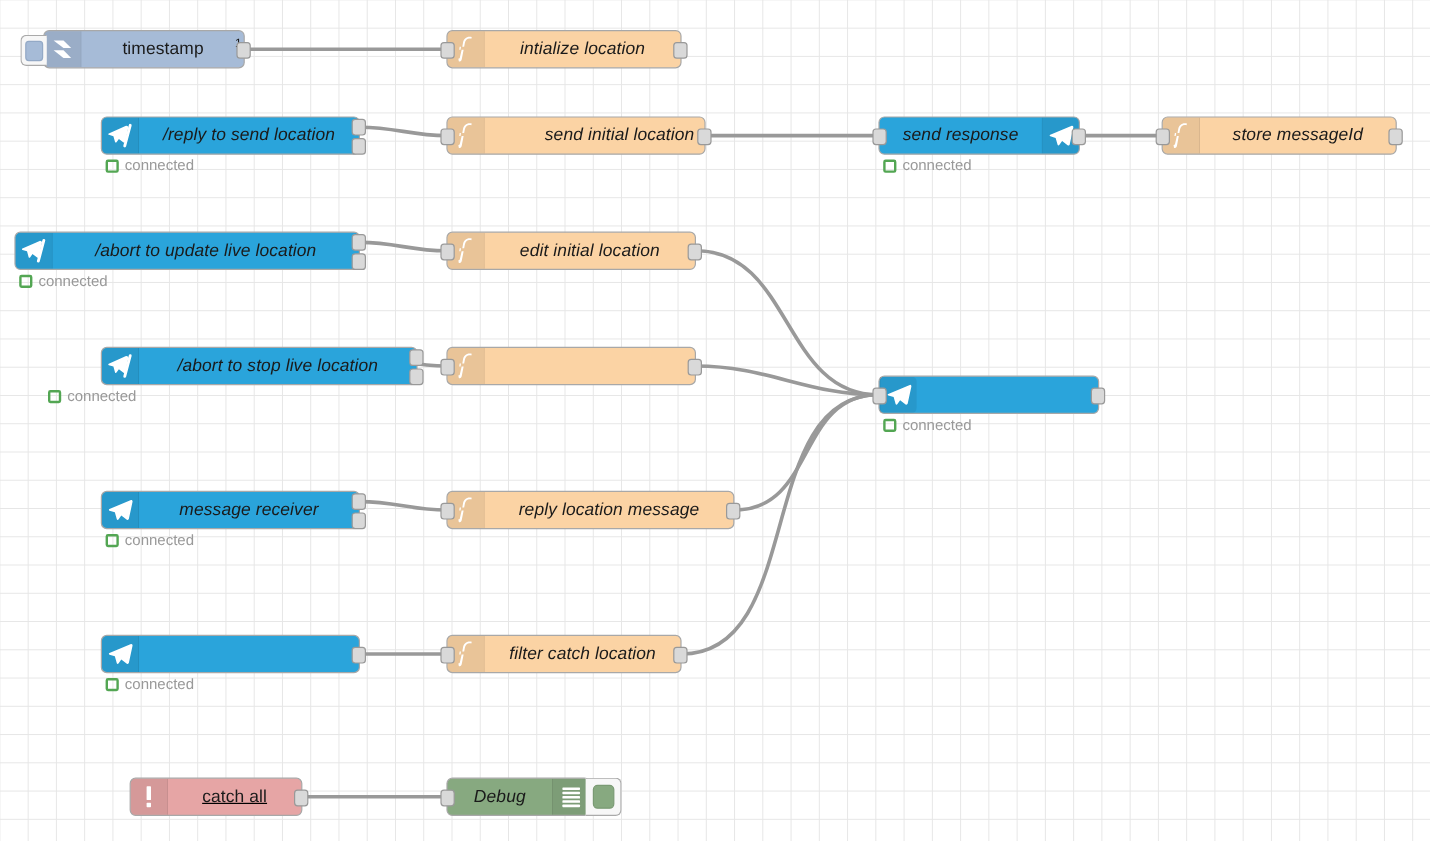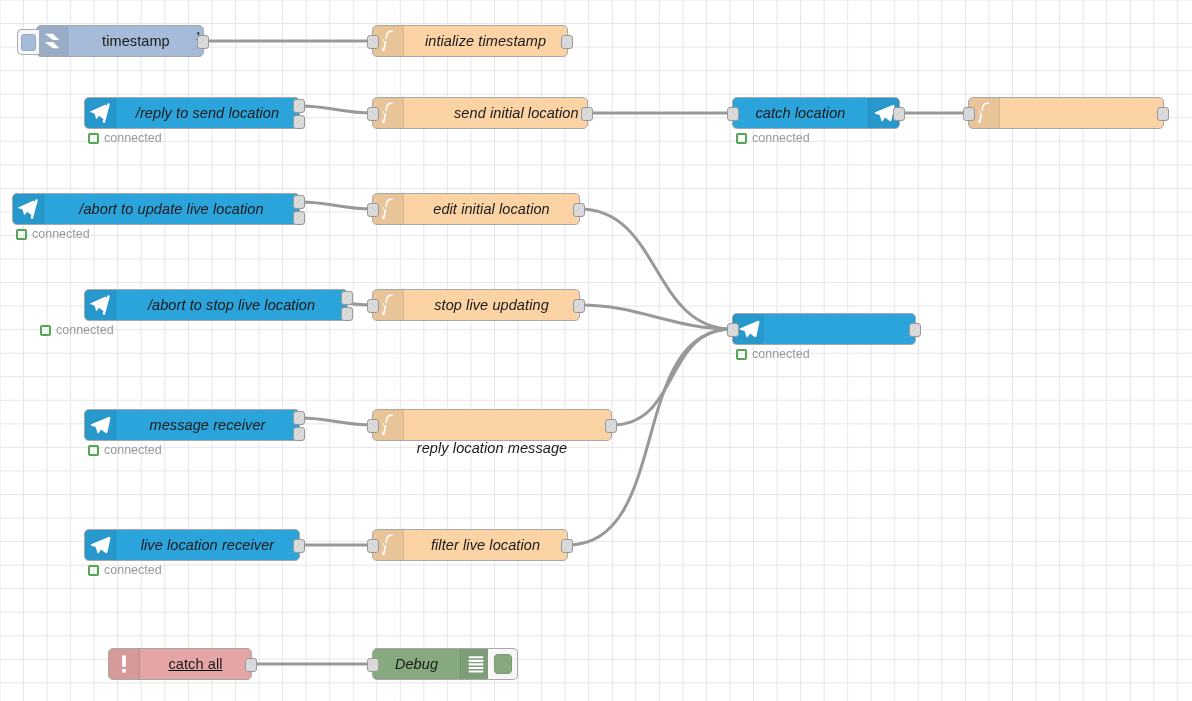--- a/index.html
+++ b/index.html
@@ -204,21 +204,21 @@
           <div class="sq"></div>
         </div>
         <div class="port out" style="top: 9px;"></div>
       </div>
       <div class="node n-function" style="left: 372px; top: 25px; width: 196px;">
         <div class="iconbox">
           <svg class="glyph" width="22" height="22" viewBox="0 0 24 24">
             <path d="M16.0 3.0 C13.0 2.2 10.6 3.6 10.1 7.0 L9.5 10.2 L6.6 10.2 L6.2 12.9 L9.0 12.9 L7.4 21.2 C7.0 23.4 6.1 24.0 4.6 23.5 L4.2 21.0 C5.0 21.2 5.4 21.0 5.6 20.0 L7.2 12.9 L5.0 12.9 L5.4 10.2 L7.8 10.2 L8.4 6.8 C9.1 2.6 12.2 0.4 16.4 1.4 Z" fill="#ffffff" transform="translate(1.2,-0.5) scale(1.0)"></path>
           </svg>
         </div>
-        <div class="label">intialize timestamp</div>
+        <div class="label">intialize location</div>
         <div class="port in" style="top: 9px;"></div>
         <div class="port out" style="top: 9px;"></div>
       </div>
       <div class="node n-telegram" style="left: 84px; top: 97px; width: 216px;">
         <div class="iconbox">
           <svg class="glyph" width="22" height="22" viewBox="0 0 24 24">
             <path d="M17.5 3 L1.8 10.0 C1.2 10.3 1.25 11.1 1.9 11.3 L6.0 12.5 L7.5 17.8 C7.7 18.4 8.5 18.5 8.8 18.0 L11.0 15.0 L15.2 18.2 C15.8 18.6 16.6 18.3 16.8 17.6 L19.6 4.5 C19.8 3.6 18.3 2.7 17.5 3 Z" fill="#ffffff"></path>
             <path d="M21.3 2.6 L16.3 21.4" stroke="#ffffff" stroke-width="2.6" stroke-linecap="round"></path>
           </svg>
         </div>
@@ -234,39 +234,40 @@
         <div class="iconbox">
           <svg class="glyph" width="22" height="22" viewBox="0 0 24 24">
             <path d="M16.0 3.0 C13.0 2.2 10.6 3.6 10.1 7.0 L9.5 10.2 L6.6 10.2 L6.2 12.9 L9.0 12.9 L7.4 21.2 C7.0 23.4 6.1 24.0 4.6 23.5 L4.2 21.0 C5.0 21.2 5.4 21.0 5.6 20.0 L7.2 12.9 L5.0 12.9 L5.4 10.2 L7.8 10.2 L8.4 6.8 C9.1 2.6 12.2 0.4 16.4 1.4 Z" fill="#ffffff" transform="translate(1.2,-0.5) scale(1.0)"></path>
           </svg>
         </div>
         <div class="label">send initial location</div>
         <div class="port in" style="top: 9px;"></div>
         <div class="port out" style="top: 9px;"></div>
       </div>
       <div class="node n-telegram" style="left: 732px; top: 97px; width: 168px;">
-        <div class="label">catch location</div>
+        <div class="label">send response</div>
         <div class="iconbox right">
           <svg class="glyph" width="22" height="22" viewBox="0 0 24 24">
             <path d="M22 3 L2.4 11.2 C1.7 11.5 1.75 12.5 2.5 12.7 L7.3 14.1 L9.1 20.4 C9.3 21.1 10.2 21.2 10.6 20.6 L13.2 17.0 L18.2 20.8 C18.9 21.3 19.9 20.9 20.1 20.0 L23.4 4.6 C23.6 3.6 22.9 2.7 22 3 Z" fill="#ffffff"></path>
           </svg>
         </div>
         <div class="port in" style="top: 9px;"></div>
         <div class="port out" style="top: 9px;"></div>
       </div>
       <div class="status" style="left: 736px; top: 131px;">
         <span class="dot"></span>
         <span>connected</span>
       </div>
       <div class="node n-function" style="left: 968px; top: 97px; width: 196px;">
         <div class="iconbox">
           <svg class="glyph" width="22" height="22" viewBox="0 0 24 24">
             <path d="M16.0 3.0 C13.0 2.2 10.6 3.6 10.1 7.0 L9.5 10.2 L6.6 10.2 L6.2 12.9 L9.0 12.9 L7.4 21.2 C7.0 23.4 6.1 24.0 4.6 23.5 L4.2 21.0 C5.0 21.2 5.4 21.0 5.6 20.0 L7.2 12.9 L5.0 12.9 L5.4 10.2 L7.8 10.2 L8.4 6.8 C9.1 2.6 12.2 0.4 16.4 1.4 Z" fill="#ffffff" transform="translate(1.2,-0.5) scale(1.0)"></path>
           </svg>
         </div>
+        <div class="label">store messageId</div>
         <div class="port in" style="top: 9px;"></div>
         <div class="port out" style="top: 9px;"></div>
       </div>
       <div class="node n-telegram" style="left: 12px; top: 193px; width: 288px;">
         <div class="iconbox">
           <svg class="glyph" width="22" height="22" viewBox="0 0 24 24">
             <path d="M17.5 3 L1.8 10.0 C1.2 10.3 1.25 11.1 1.9 11.3 L6.0 12.5 L7.5 17.8 C7.7 18.4 8.5 18.5 8.8 18.0 L11.0 15.0 L15.2 18.2 C15.8 18.6 16.6 18.3 16.8 17.6 L19.6 4.5 C19.8 3.6 18.3 2.7 17.5 3 Z" fill="#ffffff"></path>
             <path d="M21.3 2.6 L16.3 21.4" stroke="#ffffff" stroke-width="2.6" stroke-linecap="round"></path>
           </svg>
         </div>
@@ -302,21 +303,20 @@
       <div class="status" style="left: 40px; top: 323px;">
         <span class="dot"></span>
         <span>connected</span>
       </div>
       <div class="node n-function" style="left: 372px; top: 289px; width: 208px;">
         <div class="iconbox">
           <svg class="glyph" width="22" height="22" viewBox="0 0 24 24">
             <path d="M16.0 3.0 C13.0 2.2 10.6 3.6 10.1 7.0 L9.5 10.2 L6.6 10.2 L6.2 12.9 L9.0 12.9 L7.4 21.2 C7.0 23.4 6.1 24.0 4.6 23.5 L4.2 21.0 C5.0 21.2 5.4 21.0 5.6 20.0 L7.2 12.9 L5.0 12.9 L5.4 10.2 L7.8 10.2 L8.4 6.8 C9.1 2.6 12.2 0.4 16.4 1.4 Z" fill="#ffffff" transform="translate(1.2,-0.5) scale(1.0)"></path>
           </svg>
         </div>
-        <div class="label">stop live updating</div>
         <div class="port in" style="top: 9px;"></div>
         <div class="port out" style="top: 9px;"></div>
       </div>
       <div class="node n-telegram" style="left: 732px; top: 313px; width: 184px;">
         <div class="iconbox right">
           <svg class="glyph" width="22" height="22" viewBox="0 0 24 24">
             <path d="M22 3 L2.4 11.2 C1.7 11.5 1.75 12.5 2.5 12.7 L7.3 14.1 L9.1 20.4 C9.3 21.1 10.2 21.2 10.6 20.6 L13.2 17.0 L18.2 20.8 C18.9 21.3 19.9 20.9 20.1 20.0 L23.4 4.6 C23.6 3.6 22.9 2.7 22 3 Z" fill="#ffffff"></path>
           </svg>
         </div>
         <div class="port in" style="top: 9px;"></div>
@@ -333,50 +333,49 @@
           </svg>
         </div>
         <div class="label">message receiver</div>
         <div class="port out" style="top: 1px;"></div>
         <div class="port out" style="top: 17px;"></div>
       </div>
       <div class="status" style="left: 88px; top: 443px;">
         <span class="dot"></span>
         <span>connected</span>
       </div>
-      <div class="node n-function" style="left: 372px; top: 409px; width: 240px; flex-direction: column;">
+      <div class="node n-function" style="left: 372px; top: 409px; width: 240px;">
         <div class="iconbox">
           <svg class="glyph" width="22" height="22" viewBox="0 0 24 24">
             <path d="M16.0 3.0 C13.0 2.2 10.6 3.6 10.1 7.0 L9.5 10.2 L6.6 10.2 L6.2 12.9 L9.0 12.9 L7.4 21.2 C7.0 23.4 6.1 24.0 4.6 23.5 L4.2 21.0 C5.0 21.2 5.4 21.0 5.6 20.0 L7.2 12.9 L5.0 12.9 L5.4 10.2 L7.8 10.2 L8.4 6.8 C9.1 2.6 12.2 0.4 16.4 1.4 Z" fill="#ffffff" transform="translate(1.2,-0.5) scale(1.0)"></path>
           </svg>
         </div>
         <div class="label">reply location message</div>
         <div class="port in" style="top: 9px;"></div>
         <div class="port out" style="top: 9px;"></div>
       </div>
       <div class="node n-telegram" style="left: 84px; top: 529px; width: 216px;">
         <div class="iconbox">
           <svg class="glyph" width="22" height="22" viewBox="0 0 24 24">
             <path d="M22 3 L2.4 11.2 C1.7 11.5 1.75 12.5 2.5 12.7 L7.3 14.1 L9.1 20.4 C9.3 21.1 10.2 21.2 10.6 20.6 L13.2 17.0 L18.2 20.8 C18.9 21.3 19.9 20.9 20.1 20.0 L23.4 4.6 C23.6 3.6 22.9 2.7 22 3 Z" fill="#ffffff"></path>
           </svg>
         </div>
-        <div class="label">live location receiver</div>
         <div class="port out" style="top: 9px;"></div>
       </div>
       <div class="status" style="left: 88px; top: 563px;">
         <span class="dot"></span>
         <span>connected</span>
       </div>
       <div class="node n-function" style="left: 372px; top: 529px; width: 196px;">
         <div class="iconbox">
           <svg class="glyph" width="22" height="22" viewBox="0 0 24 24">
             <path d="M16.0 3.0 C13.0 2.2 10.6 3.6 10.1 7.0 L9.5 10.2 L6.6 10.2 L6.2 12.9 L9.0 12.9 L7.4 21.2 C7.0 23.4 6.1 24.0 4.6 23.5 L4.2 21.0 C5.0 21.2 5.4 21.0 5.6 20.0 L7.2 12.9 L5.0 12.9 L5.4 10.2 L7.8 10.2 L8.4 6.8 C9.1 2.6 12.2 0.4 16.4 1.4 Z" fill="#ffffff" transform="translate(1.2,-0.5) scale(1.0)"></path>
           </svg>
         </div>
-        <div class="label">filter live location</div>
+        <div class="label">filter catch location</div>
         <div class="port in" style="top: 9px;"></div>
         <div class="port out" style="top: 9px;"></div>
       </div>
       <div class="node n-catch" style="left: 108px; top: 648px; width: 144px;">
         <div class="iconbox">
           <svg class="glyph" width="22" height="22" viewBox="0 0 24 24">
             <rect x="10.0" y="2.5" width="4.0" height="12.5" rx="0.6" fill="#ffffff"></rect>
             <rect x="10.0" y="17.5" width="4.0" height="4.0" rx="0.6" fill="#ffffff"></rect>
           </svg>
         </div>

